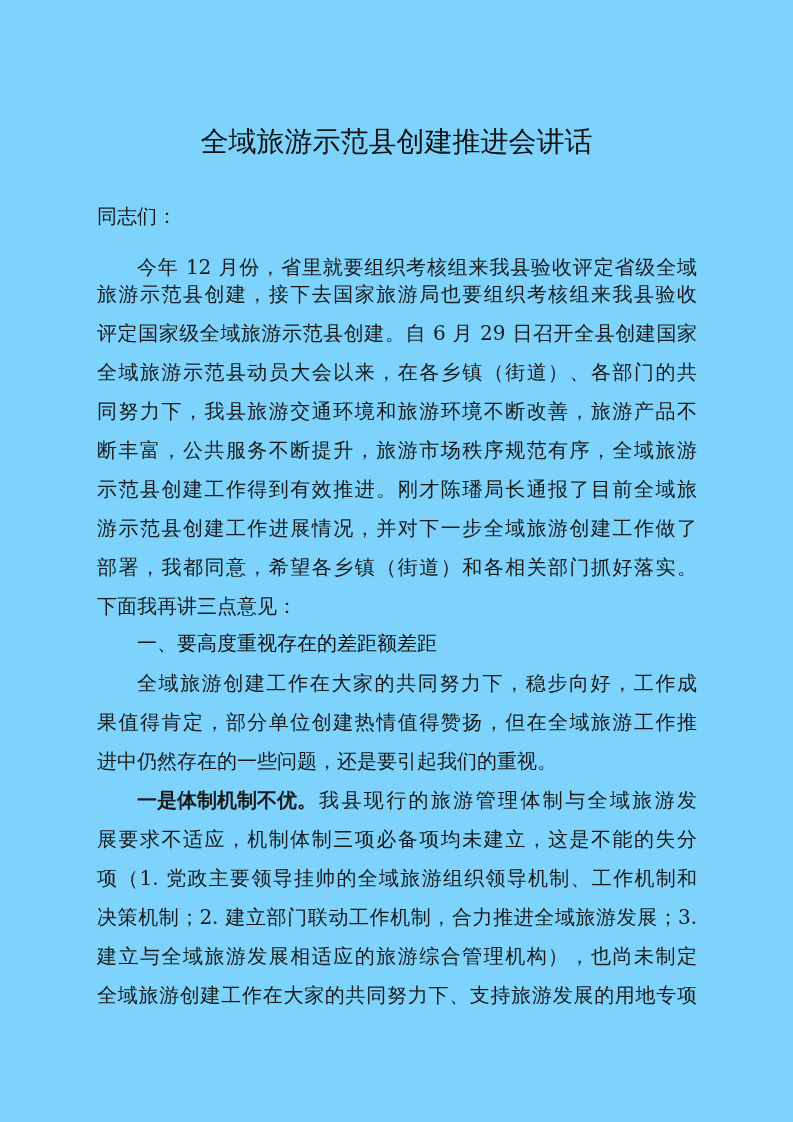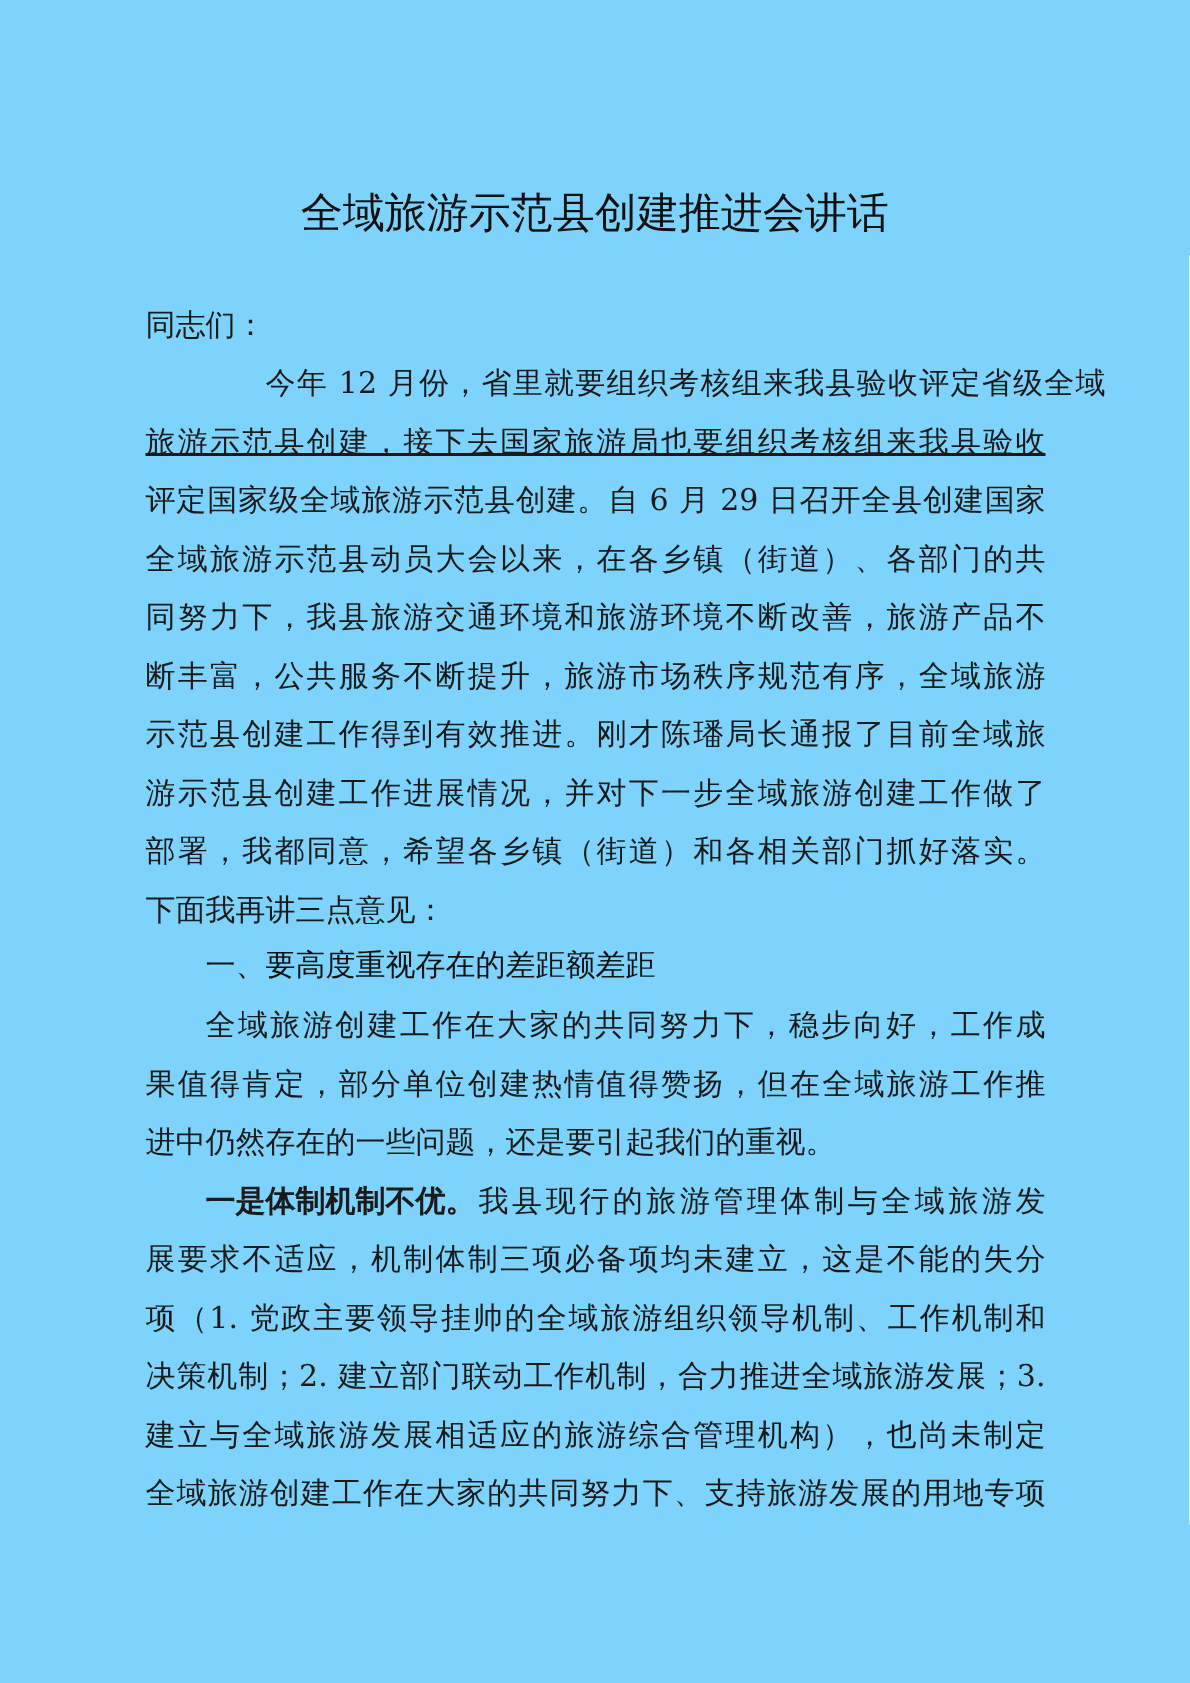--- a/index.html
+++ b/index.html
@@ -14,22 +14,22 @@
 </style>
 </head>
 <body>
 
 <div class="page">
 
   <div class="title">全域旅游示范县创建推进会讲话</div>
 
   <div class="line short" style="top:203px;">同志们：</div>
 
-  <div class="line indent" style="top:242px;margin-left:40px;">今年 12 月份，省里就要组织考核组来我县验收评定省级全域</div>
-  <div class="line" style="top:281px;text-decoration:underline;">旅游示范县创建，接下去国家旅游局也要组织考核组来我县验收</div>
+  <div class="line indent" style="top:254px;">今年 12 月份，省里就要组织考核组来我县验收评定省级全域</div>
+  <div class="line" style="top:281px;">旅游示范县创建，接下去国家旅游局也要组织考核组来我县验收</div>
   <div class="line" style="top:320px;">评定国家级全域旅游示范县创建。自 6 月 29 日召开全县创建国家</div>
   <div class="line" style="top:359px;">全域旅游示范县动员大会以来，在各乡镇（街道）、各部门的共</div>
   <div class="line" style="top:398px;">同努力下，我县旅游交通环境和旅游环境不断改善，旅游产品不</div>
   <div class="line" style="top:437px;">断丰富，公共服务不断提升，旅游市场秩序规范有序，全域旅游</div>
   <div class="line" style="top:476px;">示范县创建工作得到有效推进。刚才陈璠局长通报了目前全域旅</div>
   <div class="line" style="top:554px;">部署，我都同意，希望各乡镇（街道）和各相关部门抓好落实。</div>
   <div class="line" style="top:515px;">游示范县创建工作进展情况，并对下一步全域旅游创建工作做了</div>
   <div class="line short" style="top:593px;">下面我再讲三点意见：</div>
 
   <div class="line indent heading" style="top:630px;">一、要高度重视存在的差距额差距</div>

